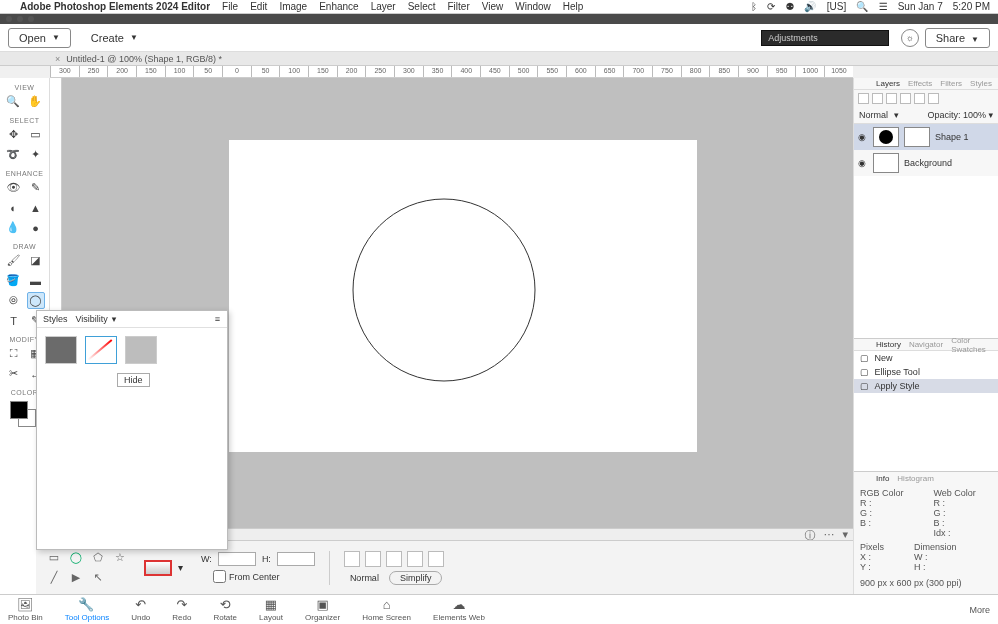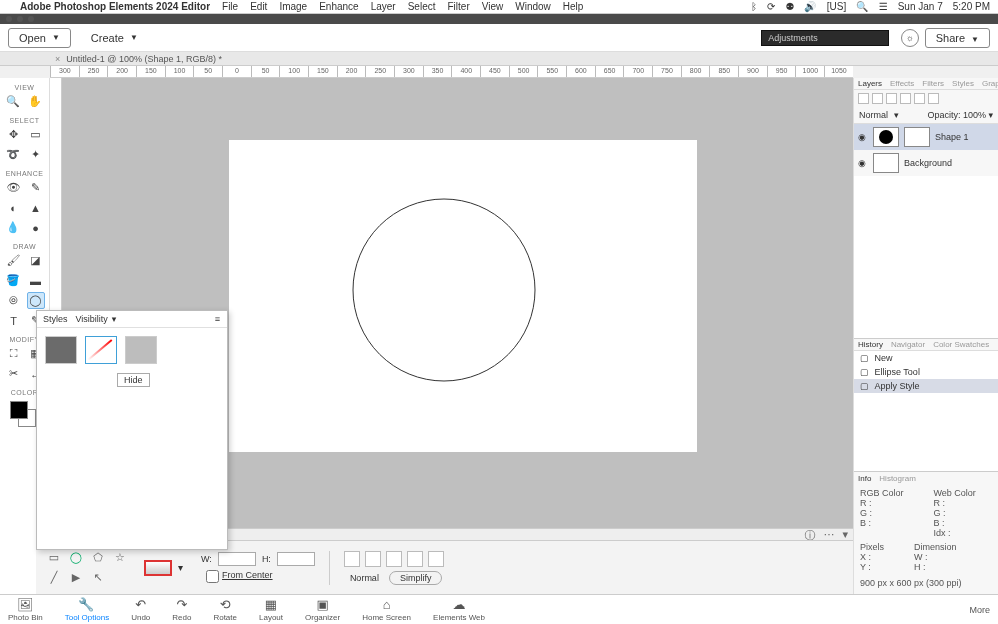--- a/index.html
+++ b/index.html
@@ -32,21 +32,21 @@
 .tool.selected { background:#cde7fb; border:1px solid #6fb2e8; }
 .color-swatch-area { margin-top:3px; position:relative; width:30px; height:30px; }
 .fg-swatch { position:absolute; width:18px; height:18px; background:#000; border:1px solid #888; top:0; left:0; }
 .bg-swatch { position:absolute; width:18px; height:18px; background:#fff; border:1px solid #888; top:8px; left:8px; }
 .vruler { width:12px; background:#fff; border-right:1px solid #ccc; }
 .canvas-area { flex:1; background:#bfbfbf; position:relative; overflow:hidden; }
 .artboard { position:absolute; left:167px; top:62px; width:468px; height:312px; background:#fff; }
 .artboard svg { width:100%; height:100%; }
 .right-panels { width:145px; background:#f7f7f7; border-left:1px solid #ddd; display:flex; flex-direction:column; }
 .panel-tabs { display:flex; font-size:8px; color:#999; border-bottom:1px solid #ddd; height:12px; align-items:center; padding:0 4px; gap:8px; }
-.panel-tabs .act { color:#333; font-weight:500; }
+.panel-tabs .act { color:#333; font-weight:500;margin-left:18px; }
 .layers-controls { display:flex; gap:3px; padding:3px 4px; font-size:9px; align-items:center; }
 .tiny-ico { width:11px; height:11px; border:1px solid #bbb; background:#fff; }
 .blend-row { display:flex; padding:3px 5px; font-size:9px; align-items:center; gap:6px; border-bottom:1px solid #ddd; }
 .opacity-val { margin-left:auto; }
 .layer-row { display:flex; align-items:center; padding:3px 4px; gap:5px; font-size:9px; }
 .layer-row.sel { background:#d0d8e8; }
 .eye { width:10px; font-size:9px; }
 .layer-thumb { width:26px; height:20px; background:#fff; border:1px solid #888; display:flex; align-items:center; justify-content:center; }
 .layer-thumb .circ { width:14px; height:14px; border-radius:50%; background:#000; }
 .mask-thumb { width:26px; height:20px; background:#fff; border:1px solid #888; }
@@ -71,21 +71,21 @@
 .style-th.sel::after { content:""; position:absolute; left:2px; top:22px; right:-3px; height:2px; background:linear-gradient(to right,transparent,red); transform:rotate(-40deg); transform-origin:left; }
 .style-th.ghost { background:#bdbdbd; }
 .hide-tip { position:absolute; left:80px; top:62px; background:#fff; border:1px solid #aaa; padding:1px 6px; font-size:9px; }
 .shape-opts-bar { position:absolute; left:36px; bottom:30px; right:145px; height:54px; background:#f3f3f3; border-top:1px solid #ccc; display:flex; align-items:center; padding:4px 10px; gap:6px; }
 .shape-icons { display:flex; gap:6px; align-items:center; }
 .shape-ico { width:16px; height:16px; display:flex; align-items:center; justify-content:center; font-size:11px; color:#666; cursor:pointer; }
 .shape-ico.sel { color:#0a6; }
 .fill-box { width:28px; height:16px; border:2px solid #d33; background:linear-gradient(#fff,#ccc); margin-left:10px; cursor:pointer; }
 .wh-inputs { display:flex; gap:6px; margin-left:12px; align-items:center; font-size:9px; }
 .wh-inputs input { width:38px; height:14px; font-size:9px; border:1px solid #aaa; }
-.from-center { display:flex; align-items:flex-start; gap:3px; font-size:9px; margin-left:17px;text-decoration:underline; }
+.from-center { display:flex; align-items:center; gap:3px; font-size:9px; margin-left:24px; }
 .vline { width:1px; background:#ccc; height:34px; margin:0 8px; }
 .path-ops { display:flex; gap:5px; }
 .p-ico { width:16px; height:16px; border:1px solid #bbb; background:#fff; }
 .blend-lbl { font-size:9px; margin-left:6px; }
 .simplify { border:1px solid #aaa; border-radius:8px; padding:1px 10px; font-size:9px; margin-left:10px; cursor:pointer; }
 .info-circle { margin-left:auto; display:flex; gap:8px; font-size:11px; color:#666; }
 .bottom-bar { position:absolute; bottom:0; left:0; right:0; height:30px; background:#fff; border-top:1px solid #ccc; display:flex; align-items:center; padding:0 8px; gap:22px; font-size:8px; color:#555; }
 .bot-item { display:flex; flex-direction:column; align-items:center; gap:1px; cursor:pointer; }
 .bot-item.act { color:#0a84ff; }
 .bot-ico { font-size:13px; }

